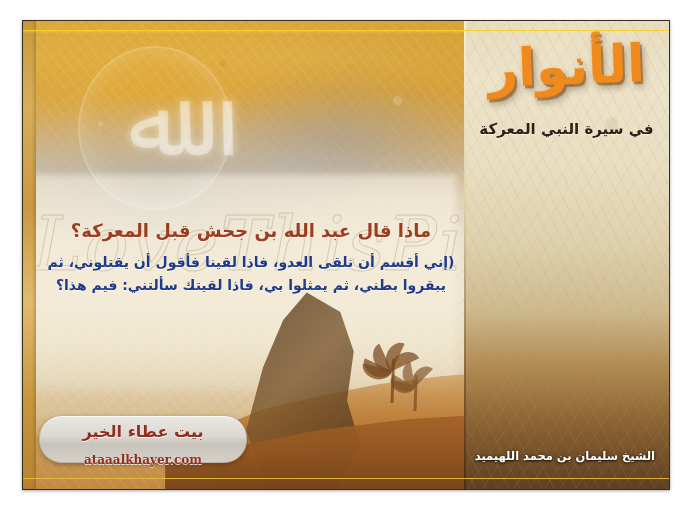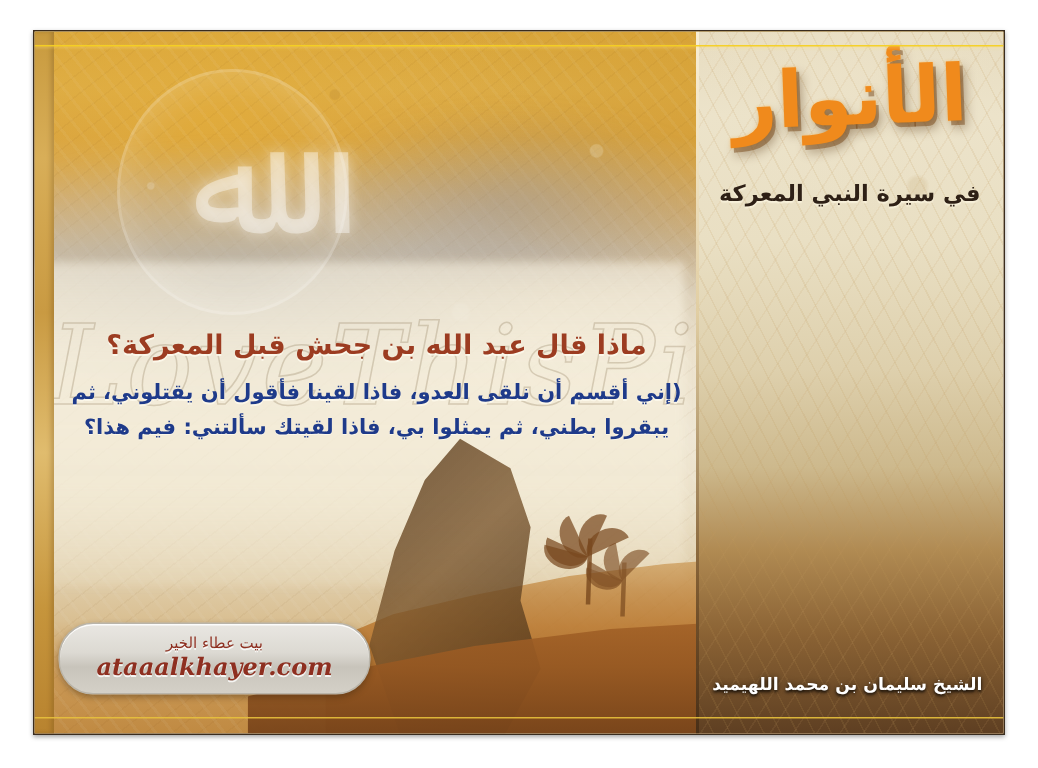--- a/index.html
+++ b/index.html
@@ -210,27 +210,27 @@
   .brand-badge{
     position:absolute;left:16px;bottom:26px;
     width:206px;height:46px;border-radius:23px;
     background:linear-gradient(180deg,#e9e7e2 0%,#dcd9d2 42%,#c8c4bb 62%,#d4d0c7 100%);
     border:1px solid #b9b4a9;
     box-shadow:0 2px 4px rgba(60,40,15,.40), inset 0 1px 0 rgba(255,255,255,.85);
     display:flex;flex-direction:column;align-items:center;justify-content:center;
     direction:rtl;
   }
   .brand-ar{
-    font-size:10px;font-weight:400;color:#8e2f20;letter-spacing:1px;
-    line-height:1.1;margin:0;
+    font-size:16px;font-weight:700;color:#8e2f20;letter-spacing:1px;
+    line-height:1.1;margin:12px;
     text-shadow:0 1px 0 rgba(255,255,255,.8);
   }
   .brand-url{
     font-family:"DejaVu Serif","Liberation Serif",serif;
-    font-size:16px;font-style:italic;font-weight:700;color:#8e2f20;
+    font-size:12px;font-weight:700;color:#8e2f20;
     line-height:1.1;margin:1px 0 0 0;direction:ltr;
     text-shadow:0 1px 0 rgba(255,255,255,.8);
   }
 
   
   .author-credit{
     position:absolute;right:14px;bottom:26px;
     direction:rtl;text-align:right;
     font-size:11.5px;font-weight:700;color:#ffffff;
     letter-spacing:.3px;

